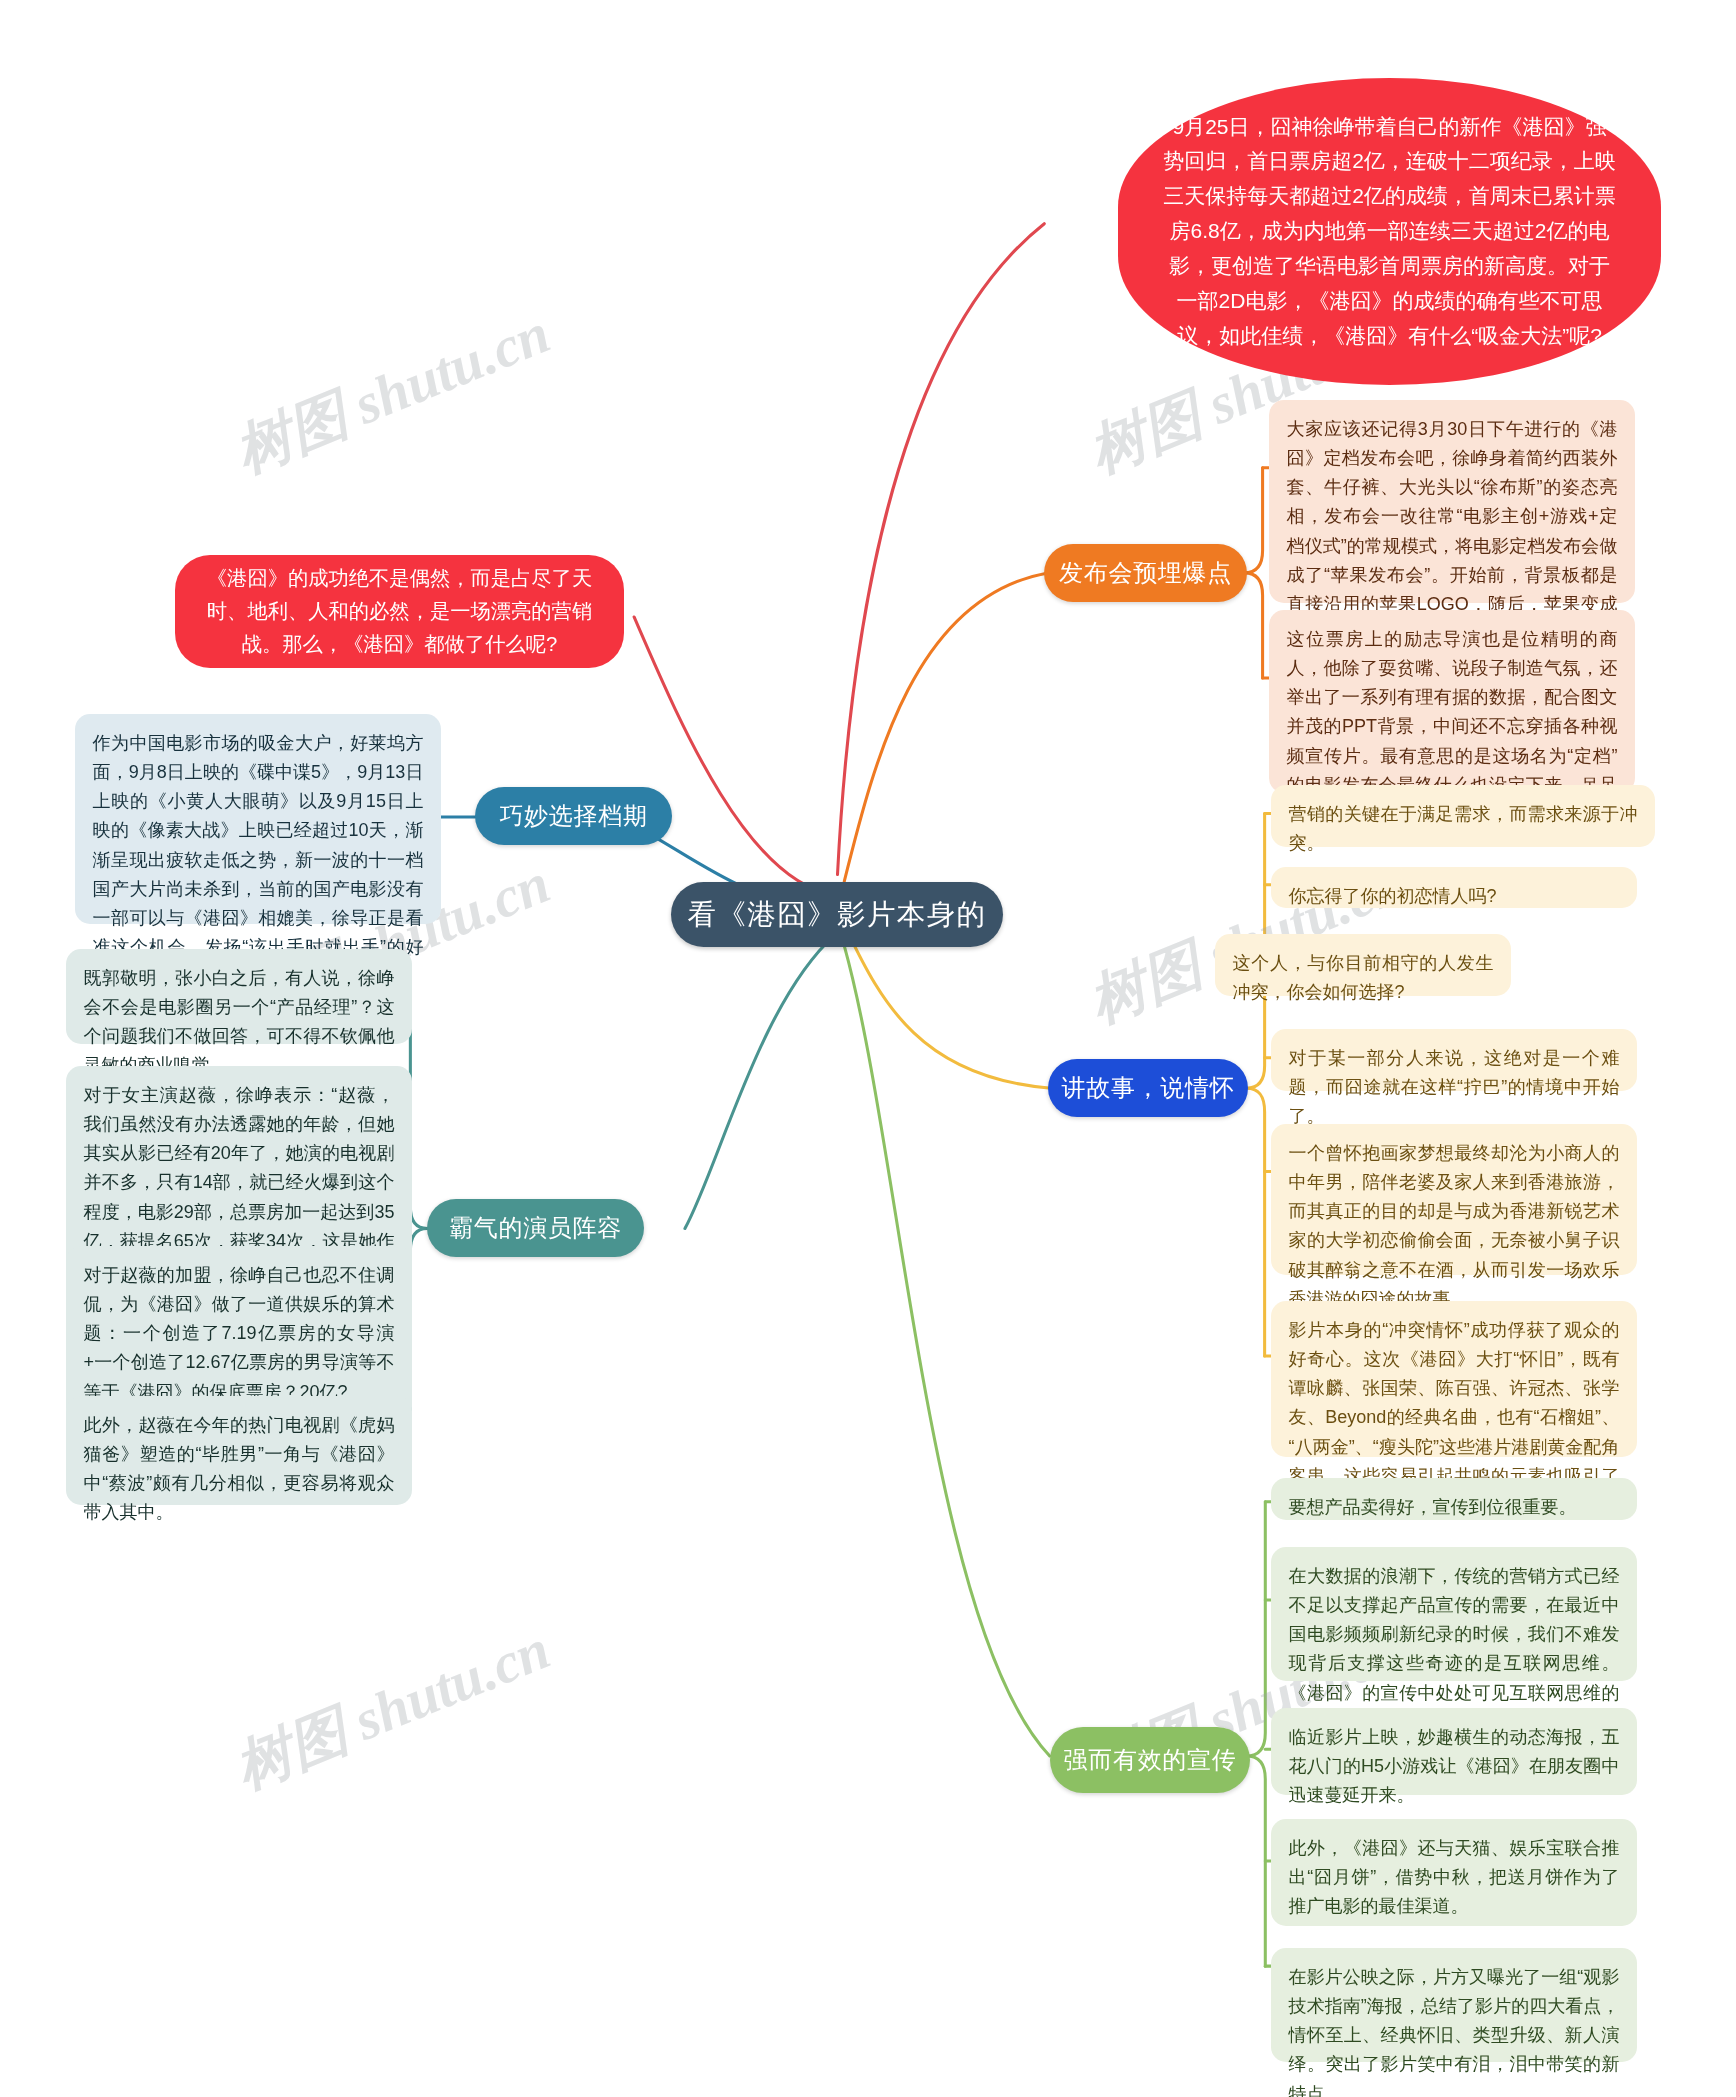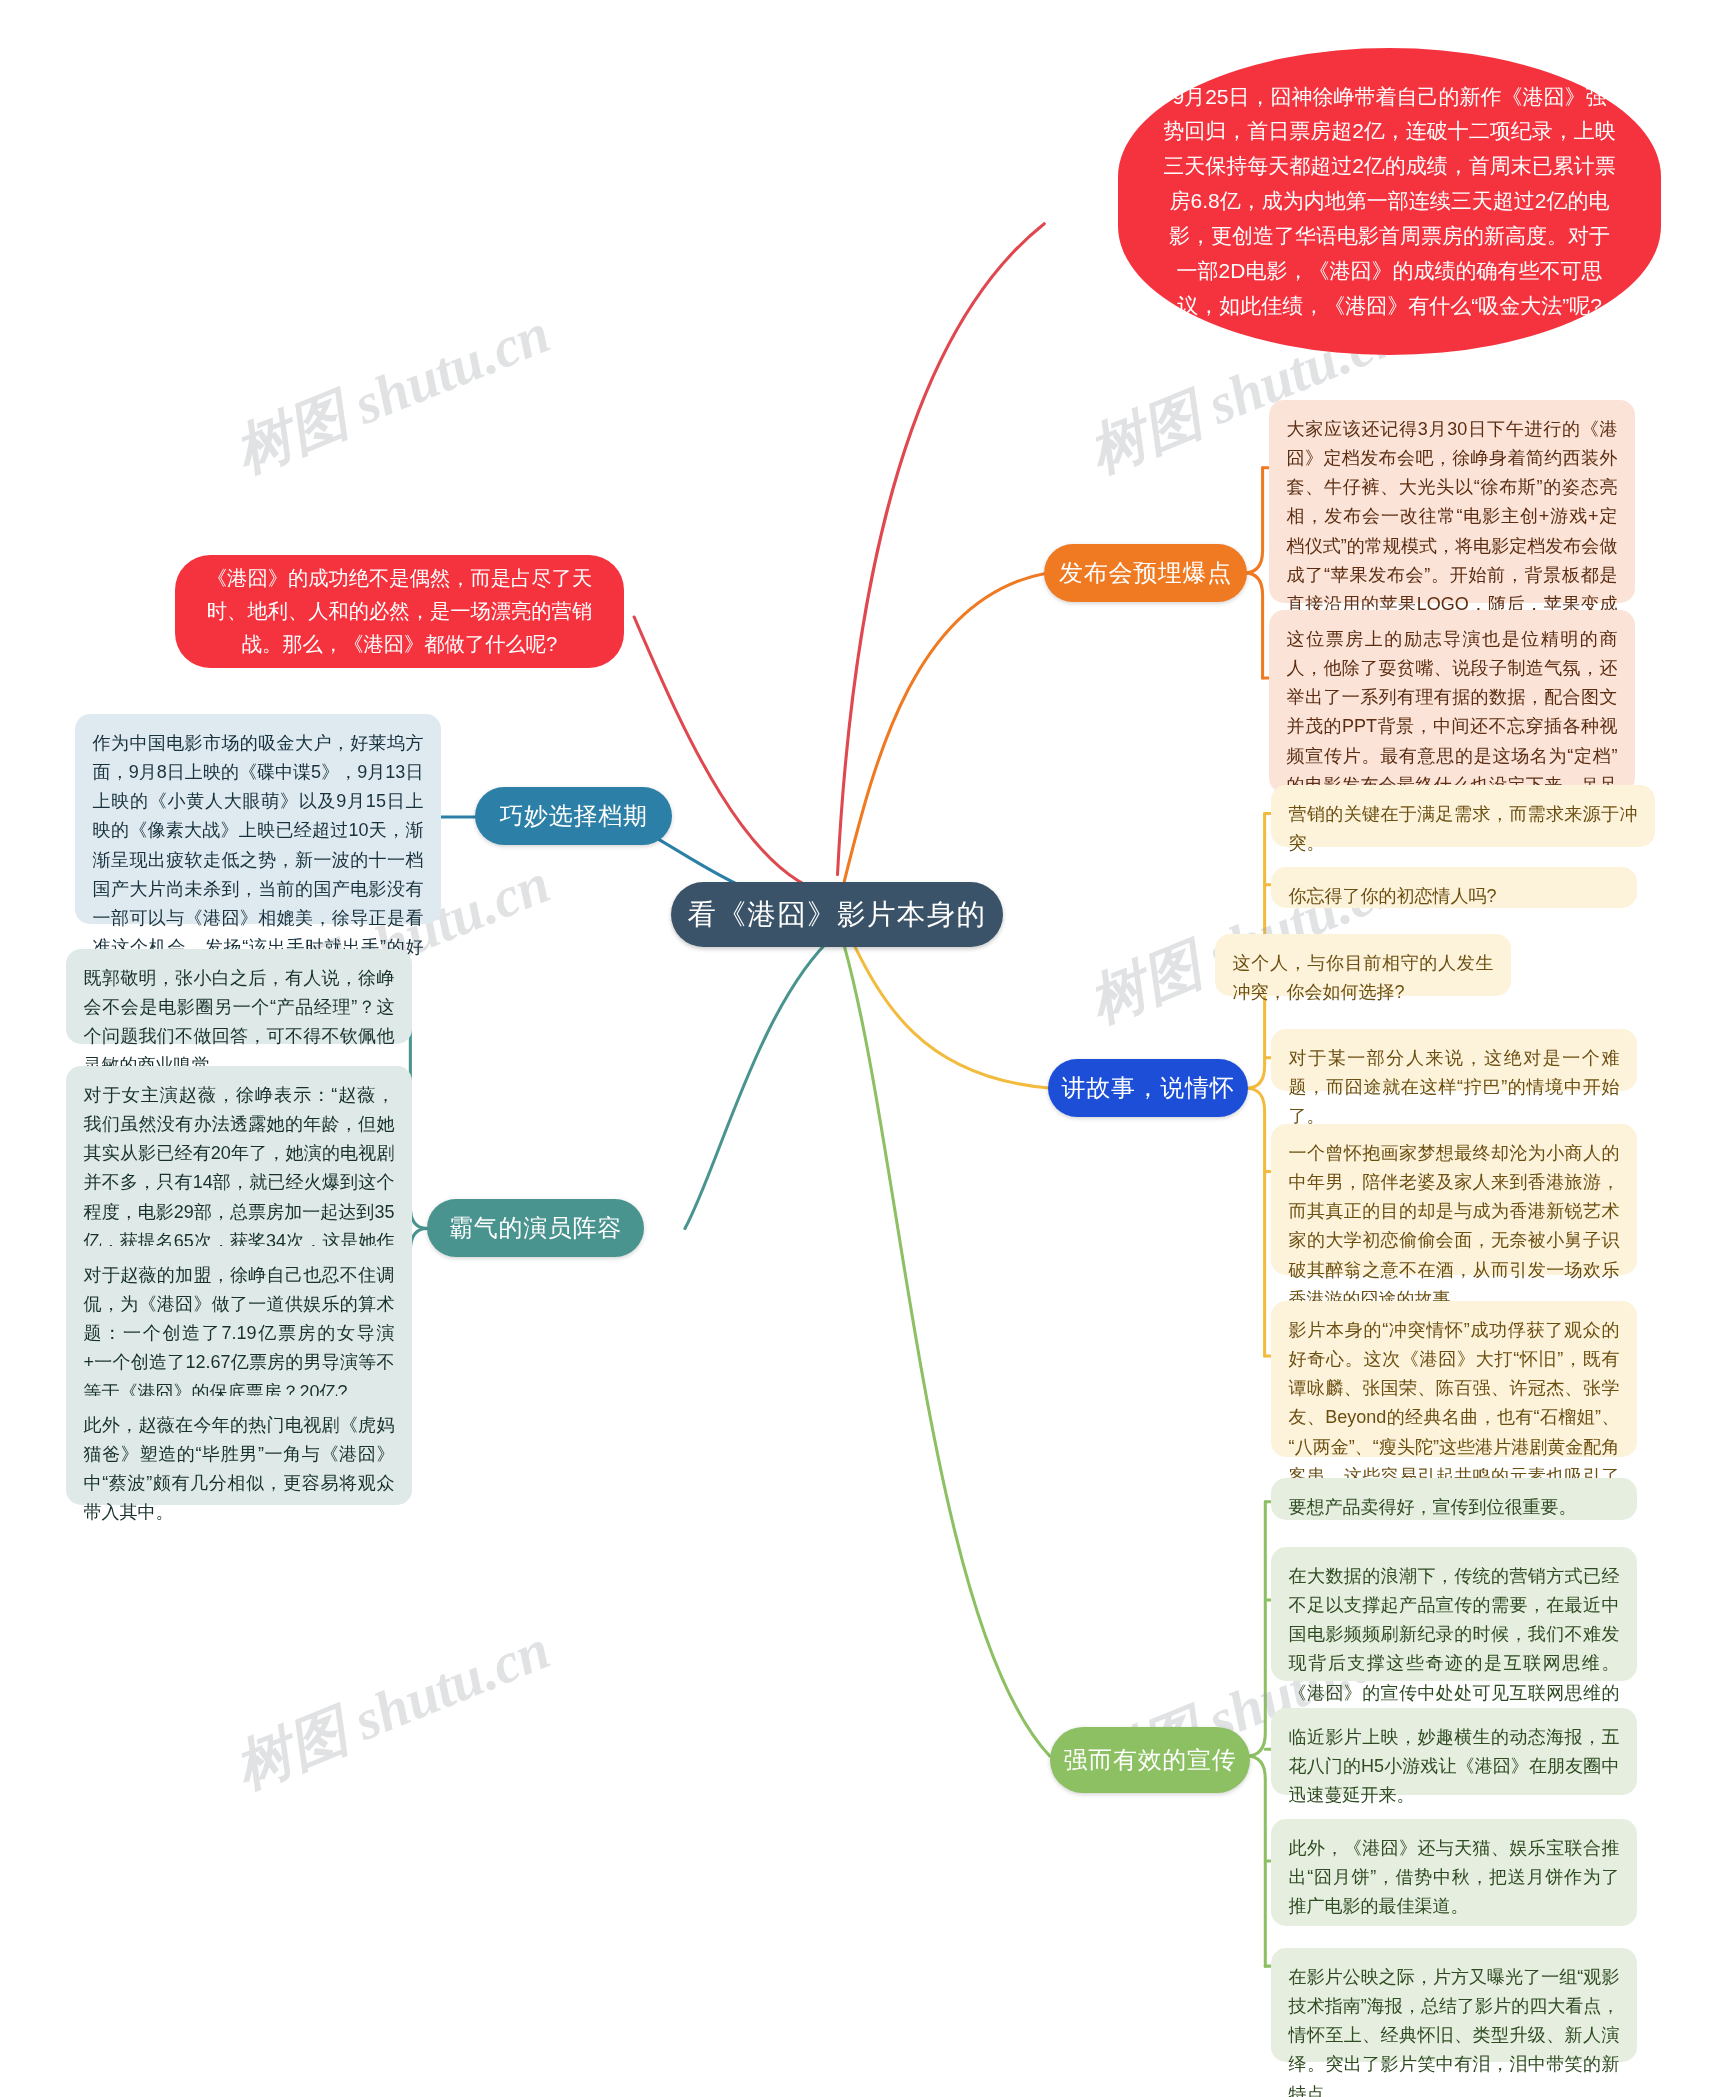--- a/index.html
+++ b/index.html
@@ -128,21 +128,21 @@
 
   <div class="wm" style="left:224px;top:420px;font-size:57px;transform:rotate(-22deg);">树图 shutu.cn</div>
   <div class="wm" style="left:224px;top:970px;font-size:57px;transform:rotate(-22deg);">树图 shutu.cn</div>
   <div class="wm" style="left:224px;top:1736px;font-size:57px;transform:rotate(-22deg);">树图 shutu.cn</div>
   <div class="wm" style="left:1078px;top:420px;font-size:57px;transform:rotate(-22deg);">树图 shutu.cn</div>
   <div class="wm" style="left:1078px;top:970px;font-size:57px;transform:rotate(-22deg);">树图 shutu.cn</div>
   <div class="wm" style="left:1078px;top:1736px;font-size:57px;transform:rotate(-22deg);">树图 shutu.cn</div>
 
   <div class="node root" style="left:671px;top:882px;width:332px;height:65px;">看《港囧》影片本身的</div>
 
-  <div class="node bigred" style="left:1118px;top:48px;width:543px;height:307px;">9月25日，囧神徐峥带着自己的新作《港囧》强势回归，首日票房超2亿，连破十二项纪录，上映三天保持每天都超过2亿的成绩，首周末已累计票房6.8亿，成为内地第一部连续三天超过2亿的电影，更创造了华语电影首周票房的新高度。对于一部2D电影，《港囧》的成绩的确有些不可思议，如此佳绩，《港囧》有什么“吸金大法”呢?</div>
+  <div class="node bigred" style="left:1118px;top:78px;width:543px;height:307px;">9月25日，囧神徐峥带着自己的新作《港囧》强势回归，首日票房超2亿，连破十二项纪录，上映三天保持每天都超过2亿的成绩，首周末已累计票房6.8亿，成为内地第一部连续三天超过2亿的电影，更创造了华语电影首周票房的新高度。对于一部2D电影，《港囧》的成绩的确有些不可思议，如此佳绩，《港囧》有什么“吸金大法”呢?</div>
 
   <div class="node midred" style="left:175px;top:555px;width:449px;height:113px;">《港囧》的成功绝不是偶然，而是占尽了天时、地利、人和的必然，是一场漂亮的营销战。那么，《港囧》都做了什么呢?</div>
 
   <div class="node branch c-blue" style="left:475px;top:787px;width:197px;height:58px;">巧妙选择档期</div>
   <div class="node leaf l-blue" style="left:75px;top:714px;width:366px;height:210px;">作为中国电影市场的吸金大户，好莱坞方面，9月8日上映的《碟中谍5》，9月13日上映的《小黄人大眼萌》以及9月15日上映的《像素大战》上映已经超过10天，渐渐呈现出疲软走低之势，新一波的十一档国产大片尚未杀到，当前的国产电影没有一部可以与《港囧》相媲美，徐导正是看准这个机会，发扬“该出手时就出手”的好汉精神，占领了得天独厚的“天时”。</div>
 
   <div class="node branch c-teal" style="left:427px;top:1199px;width:217px;height:58px;">霸气的演员阵容</div>
   <div class="node leaf l-teal" style="left:66px;top:949px;width:346px;height:95px;">既郭敬明，张小白之后，有人说，徐峥会不会是电影圈另一个“产品经理”？这个问题我们不做回答，可不得不钦佩他灵敏的商业嗅觉。</div>
   <div class="node leaf l-teal" style="left:66px;top:1066px;width:346px;height:217px;">对于女主演赵薇，徐峥表示：“赵薇，我们虽然没有办法透露她的年龄，但她其实从影已经有20年了，她演的电视剧并不多，只有14部，就已经火爆到这个程度，电影29部，总票房加一起达到35亿，获提名65次，获奖34次，这是她作为演员的纪录。”</div>
   <div class="node leaf l-teal" style="left:66px;top:1246px;width:346px;height:176px;">对于赵薇的加盟，徐峥自己也忍不住调侃，为《港囧》做了一道供娱乐的算术题：一个创造了7.19亿票房的女导演+一个创造了12.67亿票房的男导演等不等于《港囧》的保底票房？20亿?</div>

